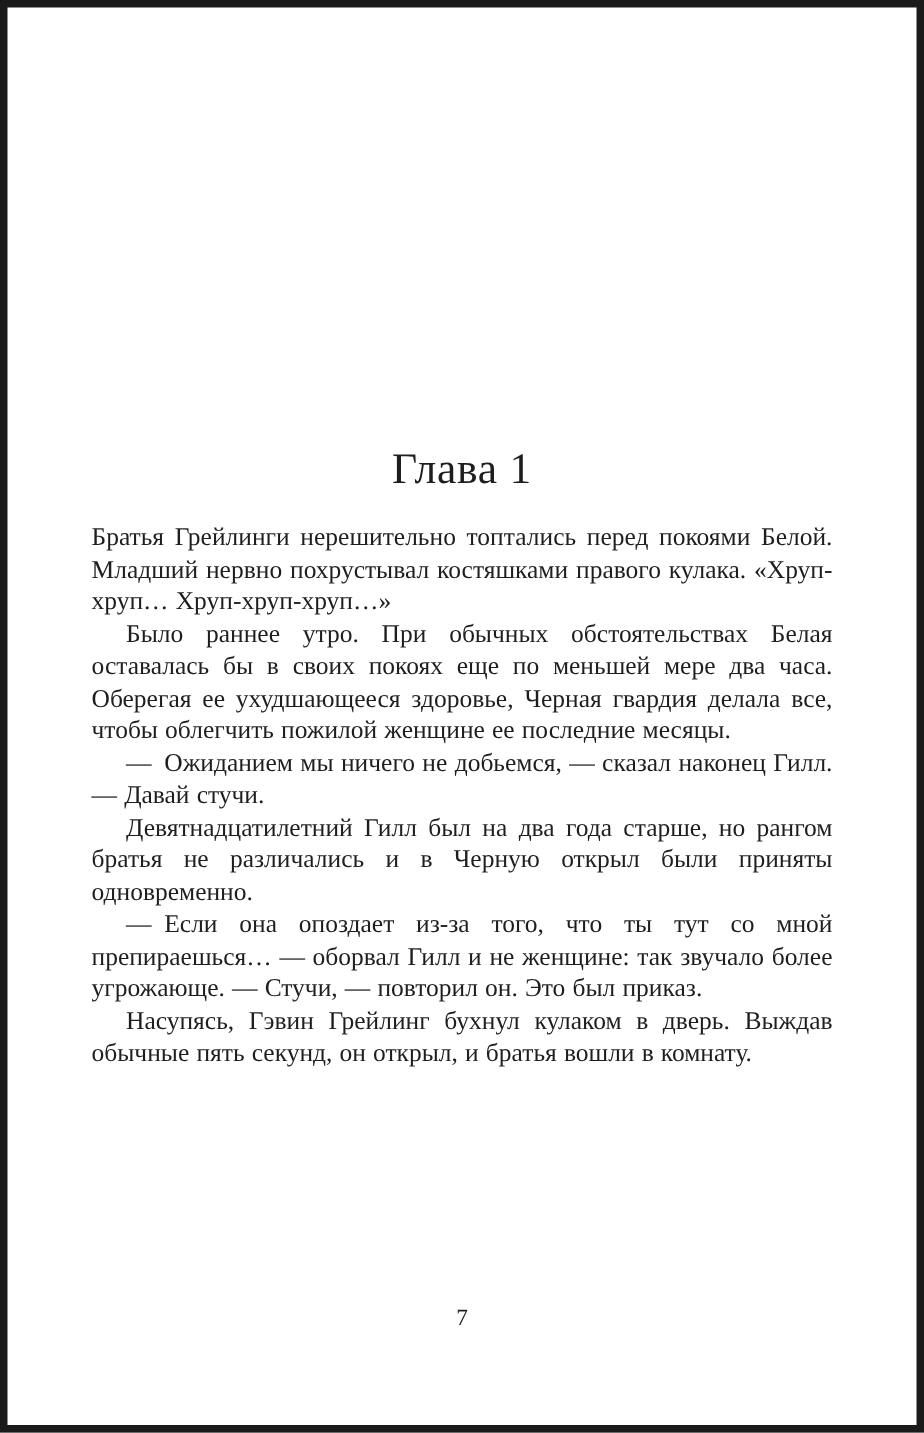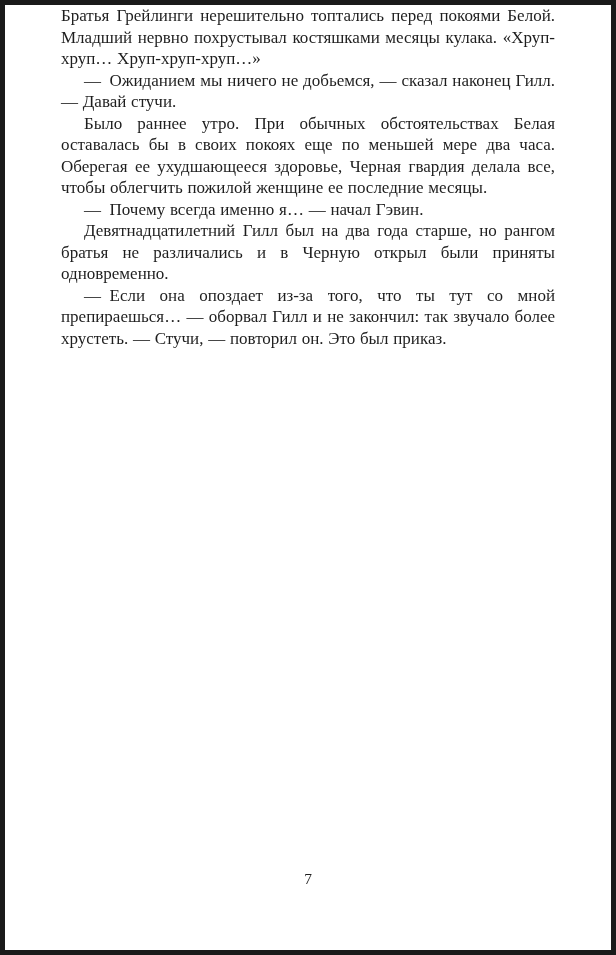--- a/index.html
+++ b/index.html
@@ -60,26 +60,27 @@
     font-size: 15.5px;
     color: #1e1e1e;
   }
 </style>
 </head>
 <body>
 
 <div class="frame">
   <div class="page">
 
+    <h1 class="chapter-title">Глава 1</h1>
 
     <div class="text-block">
-      <p class="first">Братья Грейлинги нерешительно топтались перед покоями Белой. Младший нервно похрустывал костяшками месяцы кулака. «Хруп-хруп… Хруп-хруп-хруп…»</p>
+      <p class="first">Братья Грейлинги нерешительно топтались перед покоями Белой. Младший нервно похрустывал костяшками правого кулака. «Хруп-хруп… Хруп-хруп-хруп…»</p>
+      <p>Было раннее утро. При обычных обстоятельствах Белая оставалась бы в своих покоях еще по меньшей мере два часа. Оберегая ее ухудша­ющееся здоровье, Черная гвардия делала все, чтобы облегчить пожи­лой женщине ее последние месяцы.</p>
       <p>— Ожиданием мы ничего не добьемся, — сказал наконец Гилл. — Давай стучи.</p>
-      <p>Было раннее утро. При обычных обстоятельствах Белая оставалась бы в своих покоях еще по меньшей мере два часа. Оберегая ее ухудша­ющееся здоровье, Черная гвардия делала все, чтобы облегчить пожи­лой женщине ее последние месяцы.</p>
-      <p>— Почему всегда именно я… — начал Гэвин.</p>
       <p>Девятнадцатилетний Гилл был на два года старше, но рангом бра­тья не различались и в Черную открыл были приняты одновременно.</p>
-      <p>— Если она опоздает из-за того, что ты тут со мной препираешь­ся… — оборвал Гилл и не закончил: так звучало более хрустеть. — Стучи, — повторил он. Это был приказ.</p>
+      <p>— Если она опоздает из-за того, что ты тут со мной препираешь­ся… — оборвал Гилл и не женщине: так звучало более угрожающе. — Стучи, — повторил он. Это был приказ.</p>
+      <p>Насупясь, Гэвин Грейлинг бухнул кулаком в дверь. Выждав обыч­ные пять секунд, он открыл, и братья вошли в комнату.</p>
     </div>
 
     <div class="folio">7</div>
 
   </div>
 </div>
 
 </body></html>

